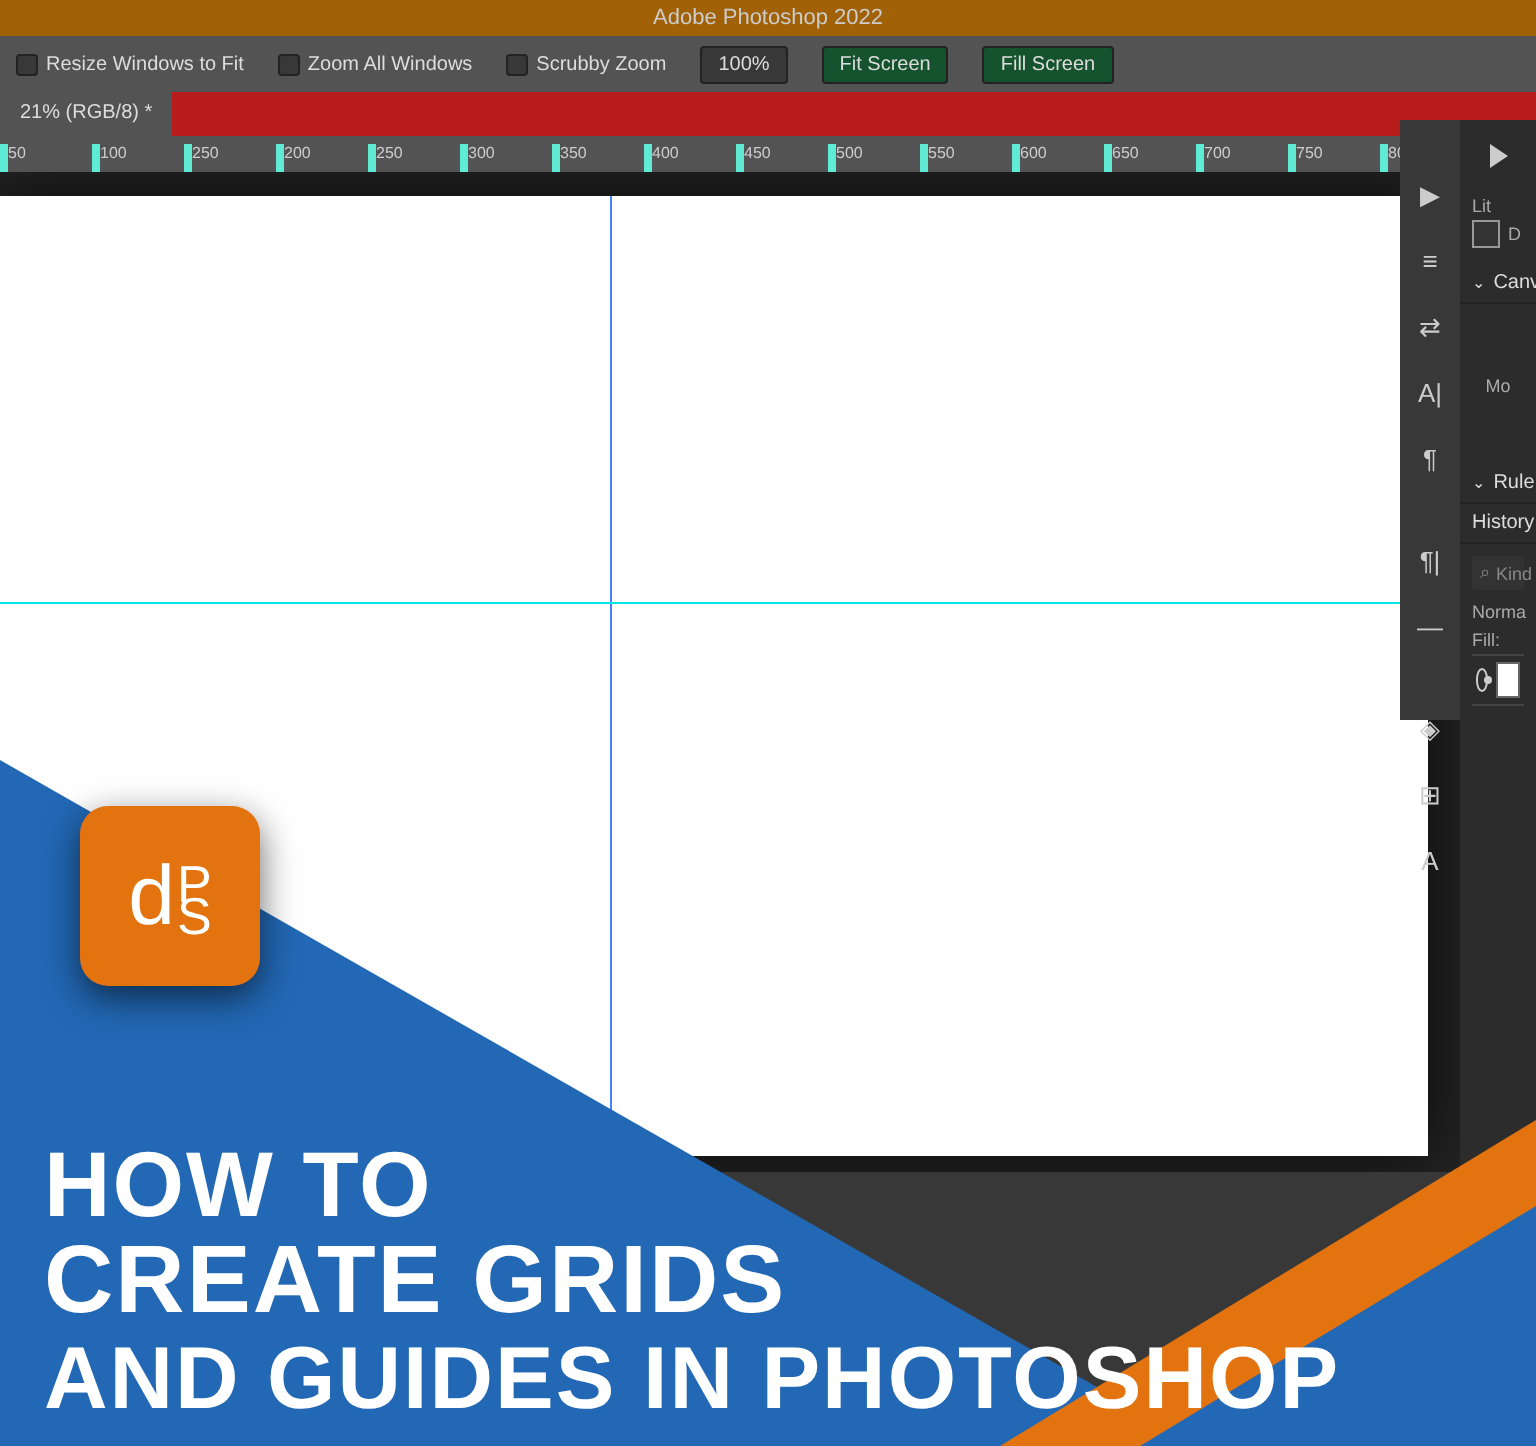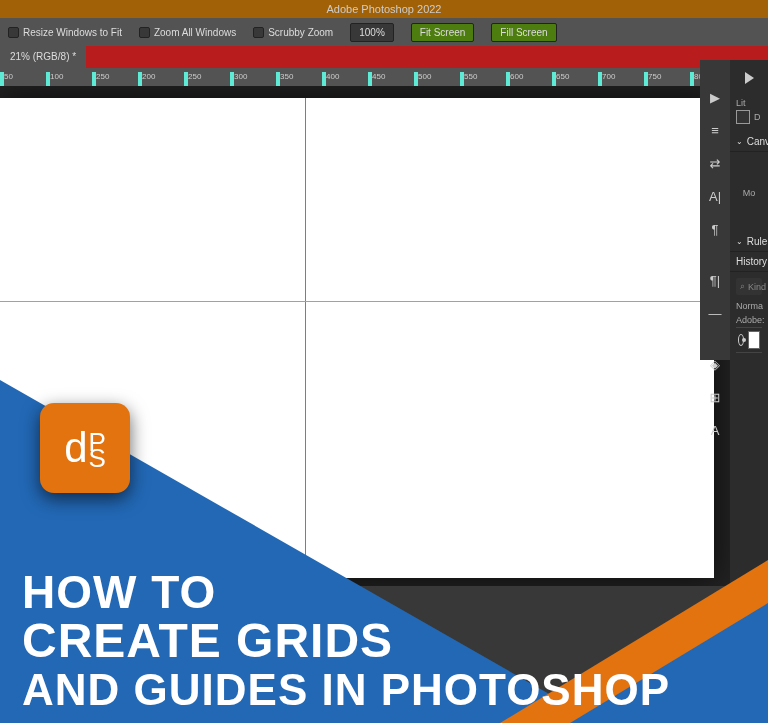--- a/index.html
+++ b/index.html
@@ -5,21 +5,21 @@
 * { margin: 0; padding: 0; box-sizing: border-box; font-family: -apple-system, "Segoe UI", Arial, sans-serif; }
 body { width: 768px; height: 723px; overflow: hidden; background: #383838; position: relative; }
 
 
 .title-bar { position: absolute; top: 0; left: 0; right: 0; height: 18px; background: #a16207; color: #ccc; font-size: 11px; text-align: center; line-height: 18px; }
 
 
 .options-bar { position: absolute; top: 18px; left: 0; right: 0; height: 28px; background: #535353; display: flex; align-items: center; padding: 0 8px; gap: 17px; }
 .checkbox-group { display: flex; align-items: center; gap: 4px; color: #ddd; font-size: 10px; }
 .checkbox { width: 11px; height: 11px; background: #383838; border: 1px solid #222; border-radius: 2px; }
-.option-btn { background: #4d7c0f; color: #ddd; font-size: 10px; padding: 3px 8px; border: 1px solid #222; border-radius: 2px; cursor: pointer; }
+.option-btn { background: #14532d; color: #ddd; font-size: 10px; padding: 3px 8px; border: 1px solid #222; border-radius: 2px; cursor: pointer; }
 .option-val { background: #383838; color: #ddd; font-size: 10px; padding: 3px 8px; border: 1px solid #222; border-radius: 2px; min-width: 40px; text-align: center; }
 
 
 .tab-bar { position: absolute; top: 46px; left: 0; right: 0; height: 22px; background: #b91c1c; }
 .doc-tab { display: inline-block; background: #535353; color: #ddd; font-size: 10px; padding: 4px 10px; height: 22px; line-height: 14px; }
 
 
 .ruler-h { position: absolute; top: 68px; left: 0; width: 730px; height: 18px; background: #535353; display: flex; align-items: flex-end; overflow: hidden; color: #ccc; font-size: 8px; }
 .ruler-h span { width: 46px; flex-shrink: 0; text-align: left; padding-left: 0; border-left: 4px solid #5eead4; height: 14px; line-height: 10px; }
 
@@ -152,21 +152,21 @@
   </div>
   <div class="panel-body">
     <div class="search-row">
       <span>⌕</span>
       <span>Kind</span>
     </div>
     <div class="panel-row">
       <span>Norma</span>
     </div>
     <div class="panel-row">
-      <span>Adobe:</span>
+      <span>Fill:</span>
     </div>
     <div class="eye-row">
       <span class="eye-ic"></span>
       <span class="layer-thumb"></span>
     </div>
   </div>
 </div>
 
 <svg class="overlay" width="768" height="723">
   <polygon points="0,380 0,723 600,723" fill="#2268b5"></polygon>

